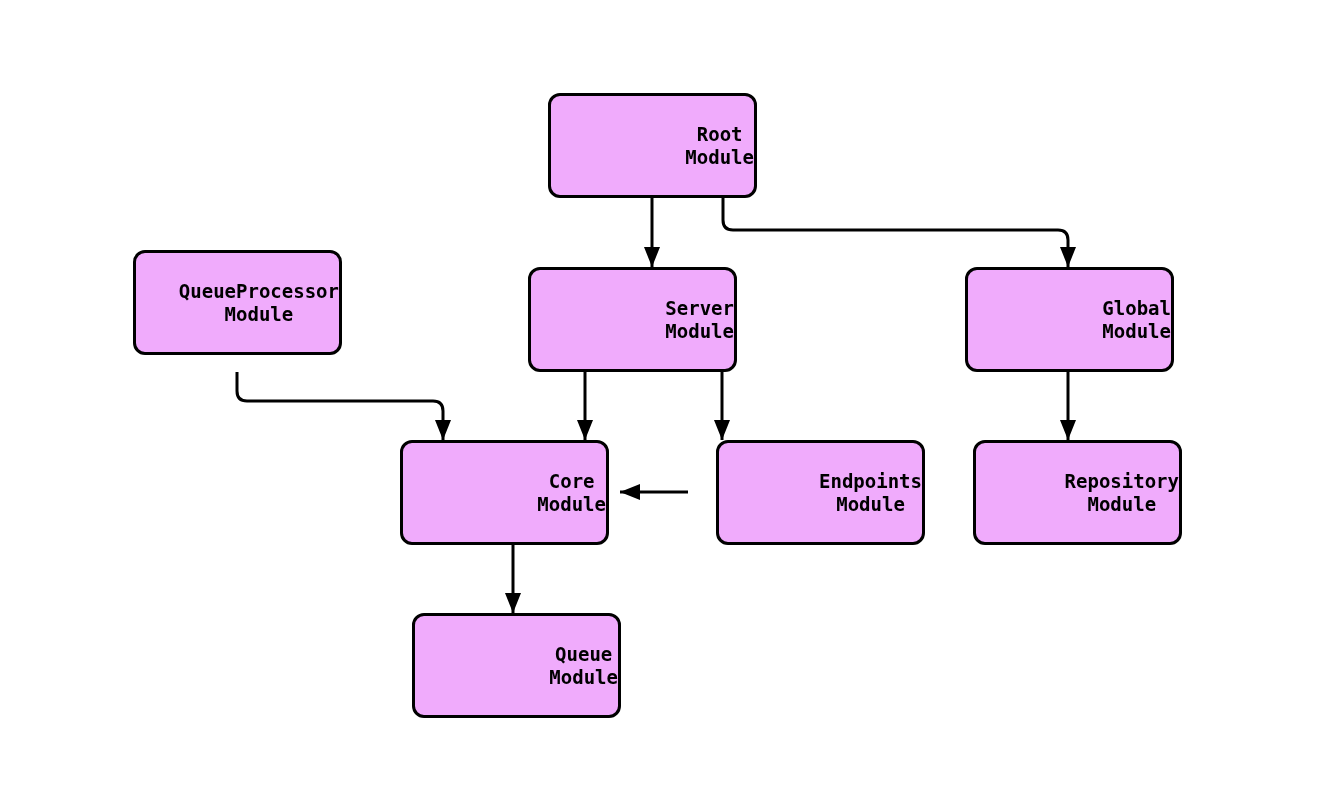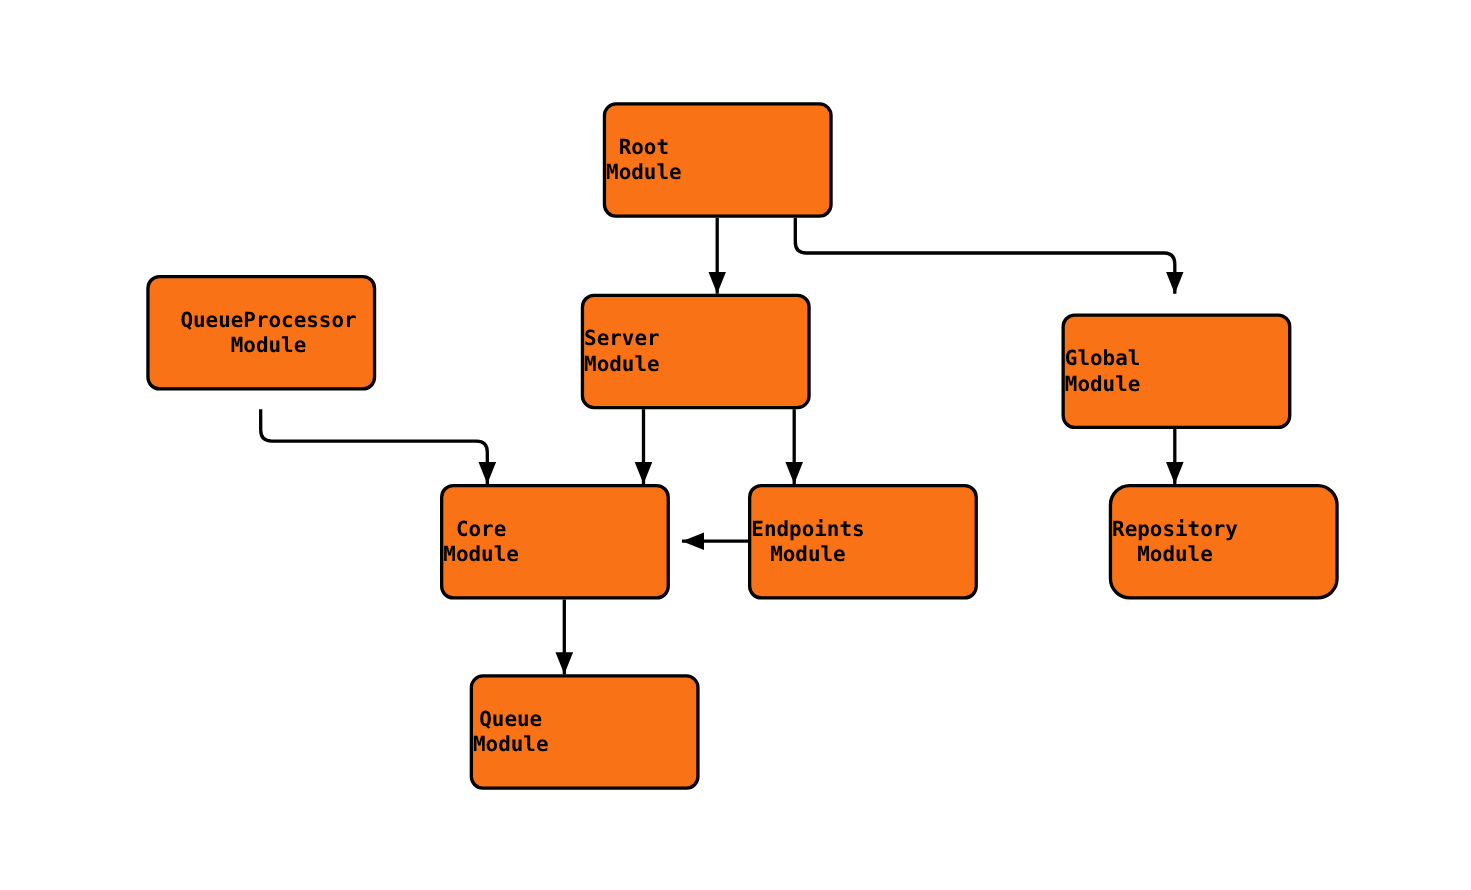--- a/index.html
+++ b/index.html
@@ -13,49 +13,49 @@
   #edges {
     position: absolute;
     left: 0; top: 0;
     width: 1337px; height: 809px;
   }
   .node {
     position: absolute;
     box-sizing: border-box;
     width: 209px;
     height: 105px;
-    background: #f97316;
+    background: #f0abfc;
     border: 3px solid #000000;
     border-radius: 12px;
     display: flex;
     align-items: center;
-    justify-content: flex-start;
+    justify-content: flex-end;
   }
   .node .label {
     white-space: pre-line;
     text-align: center;
     font-weight: bold;
     font-size: 19px;
     line-height: 23px;
     color: #000000;
   }
   .edge-path {
     fill: none;
     stroke: #000000;
     stroke-width: 3;
   }
   
   .pos-root          { left: 548px; top:  93px; }
   .pos-queueproc     { left: 133px; top: 250px; padding-left: 28px; }
   .pos-server        { left: 528px; top: 267px; }
-  .pos-global        { left: 965px; top: 267px; margin-top: 18px; }
+  .pos-global        { left: 965px; top: 267px; }
   .pos-core          { left: 400px; top: 440px; }
-  .pos-endpoints     { left: 680px; top: 440px; }
-  .pos-repository    { left: 1008px; top: 440px; border-radius: 19px; }
-  .pos-queue         { left: 412px; top: 613px; margin-left: 15px; }
+  .pos-endpoints     { left: 716px; top: 440px; }
+  .pos-repository    { left: 973px; top: 440px; }
+  .pos-queue         { left: 412px; top: 613px; }
 </style>
 </head>
 <body>
 
 <div id="canvas">
 
   <svg id="edges" viewBox="0 0 1337 809" xmlns="http://www.w3.org/2000/svg">
     <defs>
       <marker id="arrowhead" markerUnits="userSpaceOnUse" markerWidth="22" markerHeight="18" refX="20" refY="8" orient="auto">
         <path d="M0,0 L20,8 L0,16 Z" fill="#000000"></path>

